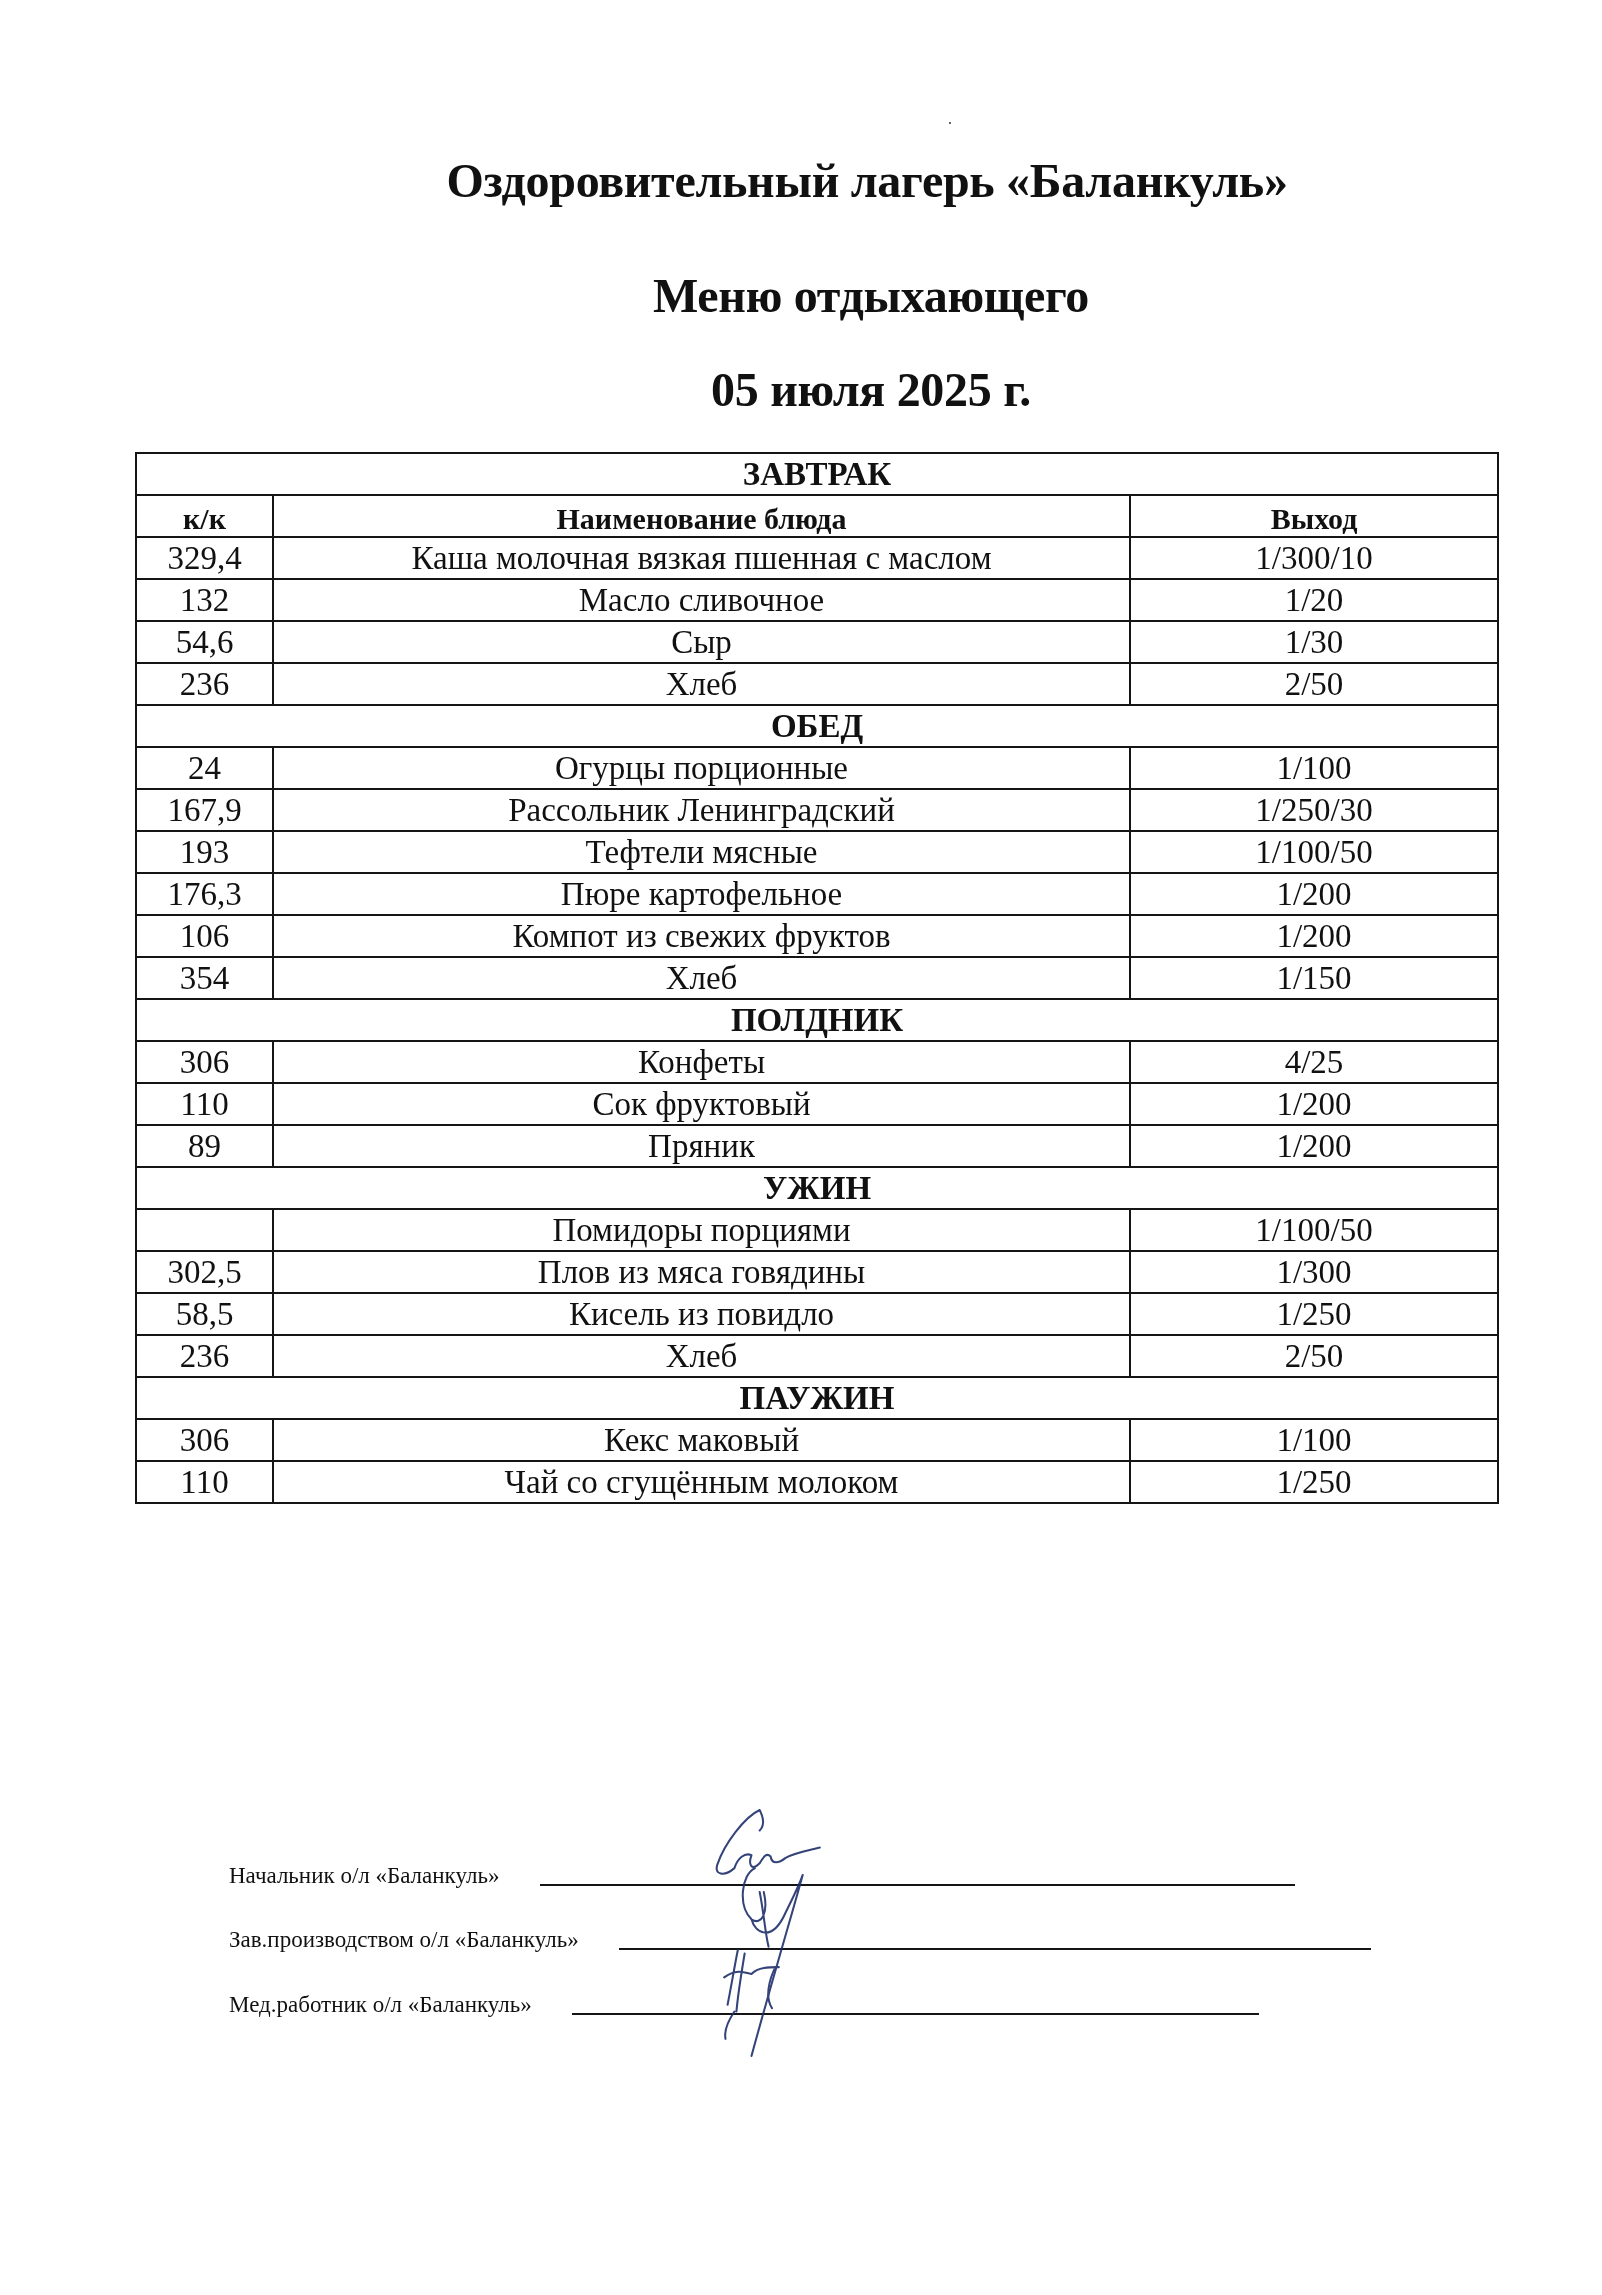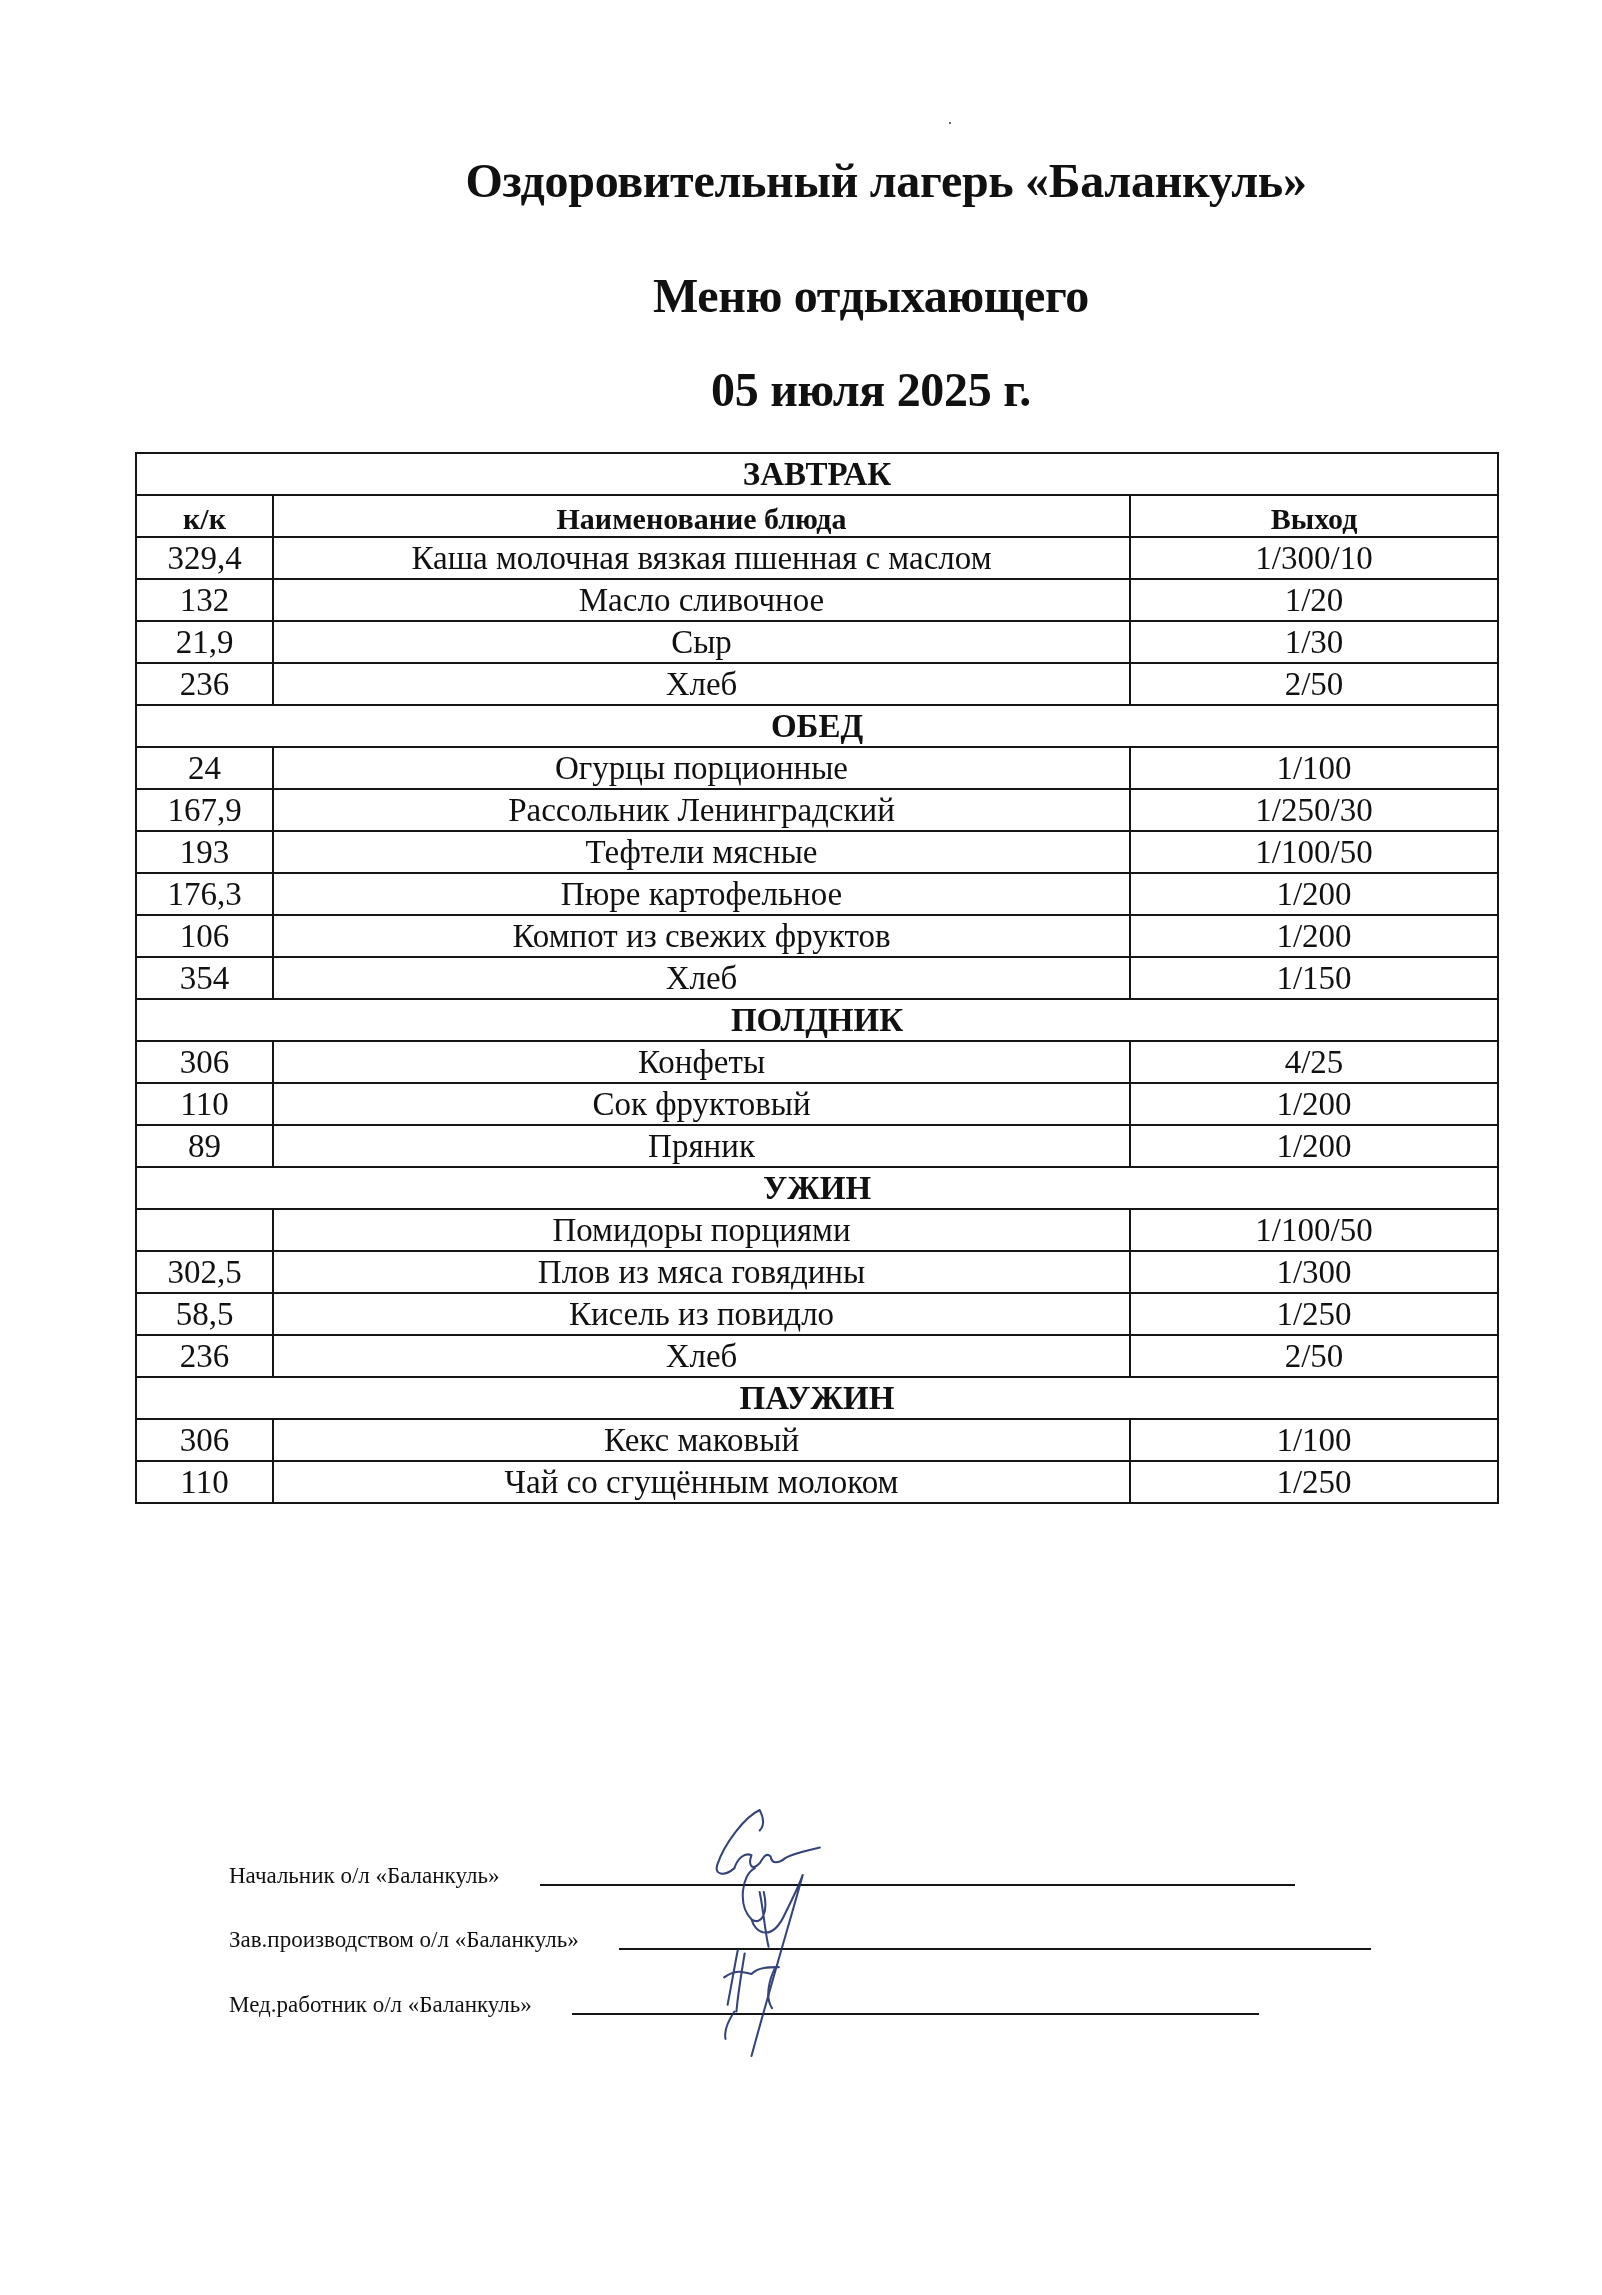--- a/index.html
+++ b/index.html
@@ -18,21 +18,21 @@
     .speck {
       position: absolute;
       left: 949px;
       top: 122px;
       width: 2px;
       height: 2px;
       background: #666;
     }
     .title {
       position: absolute;
-      left: 394px;
+      left: 375px;
       width: 984px;
       text-align: center;
       font-weight: bold;
       font-size: 48px;
       line-height: 1;
       margin: 0;
       letter-spacing: -0.3px;
     }
     .title.t1 { top: 157px; }
     .title.t2 { top: 272px; left: 379px; }
@@ -138,21 +138,21 @@
         <td>329,4</td>
         <td>Каша молочная вязкая пшенная с маслом</td>
         <td>1/300/10</td>
       </tr>
       <tr>
         <td>132</td>
         <td>Масло сливочное</td>
         <td>1/20</td>
       </tr>
       <tr>
-        <td>21,9</td>
+        <td>54,6</td>
         <td>Сыр</td>
         <td>1/30</td>
       </tr>
       <tr>
         <td>236</td>
         <td>Хлеб</td>
         <td>2/50</td>
       </tr>
       <tr>
         <td colspan="3" class="section-cell">ОБЕД</td>

